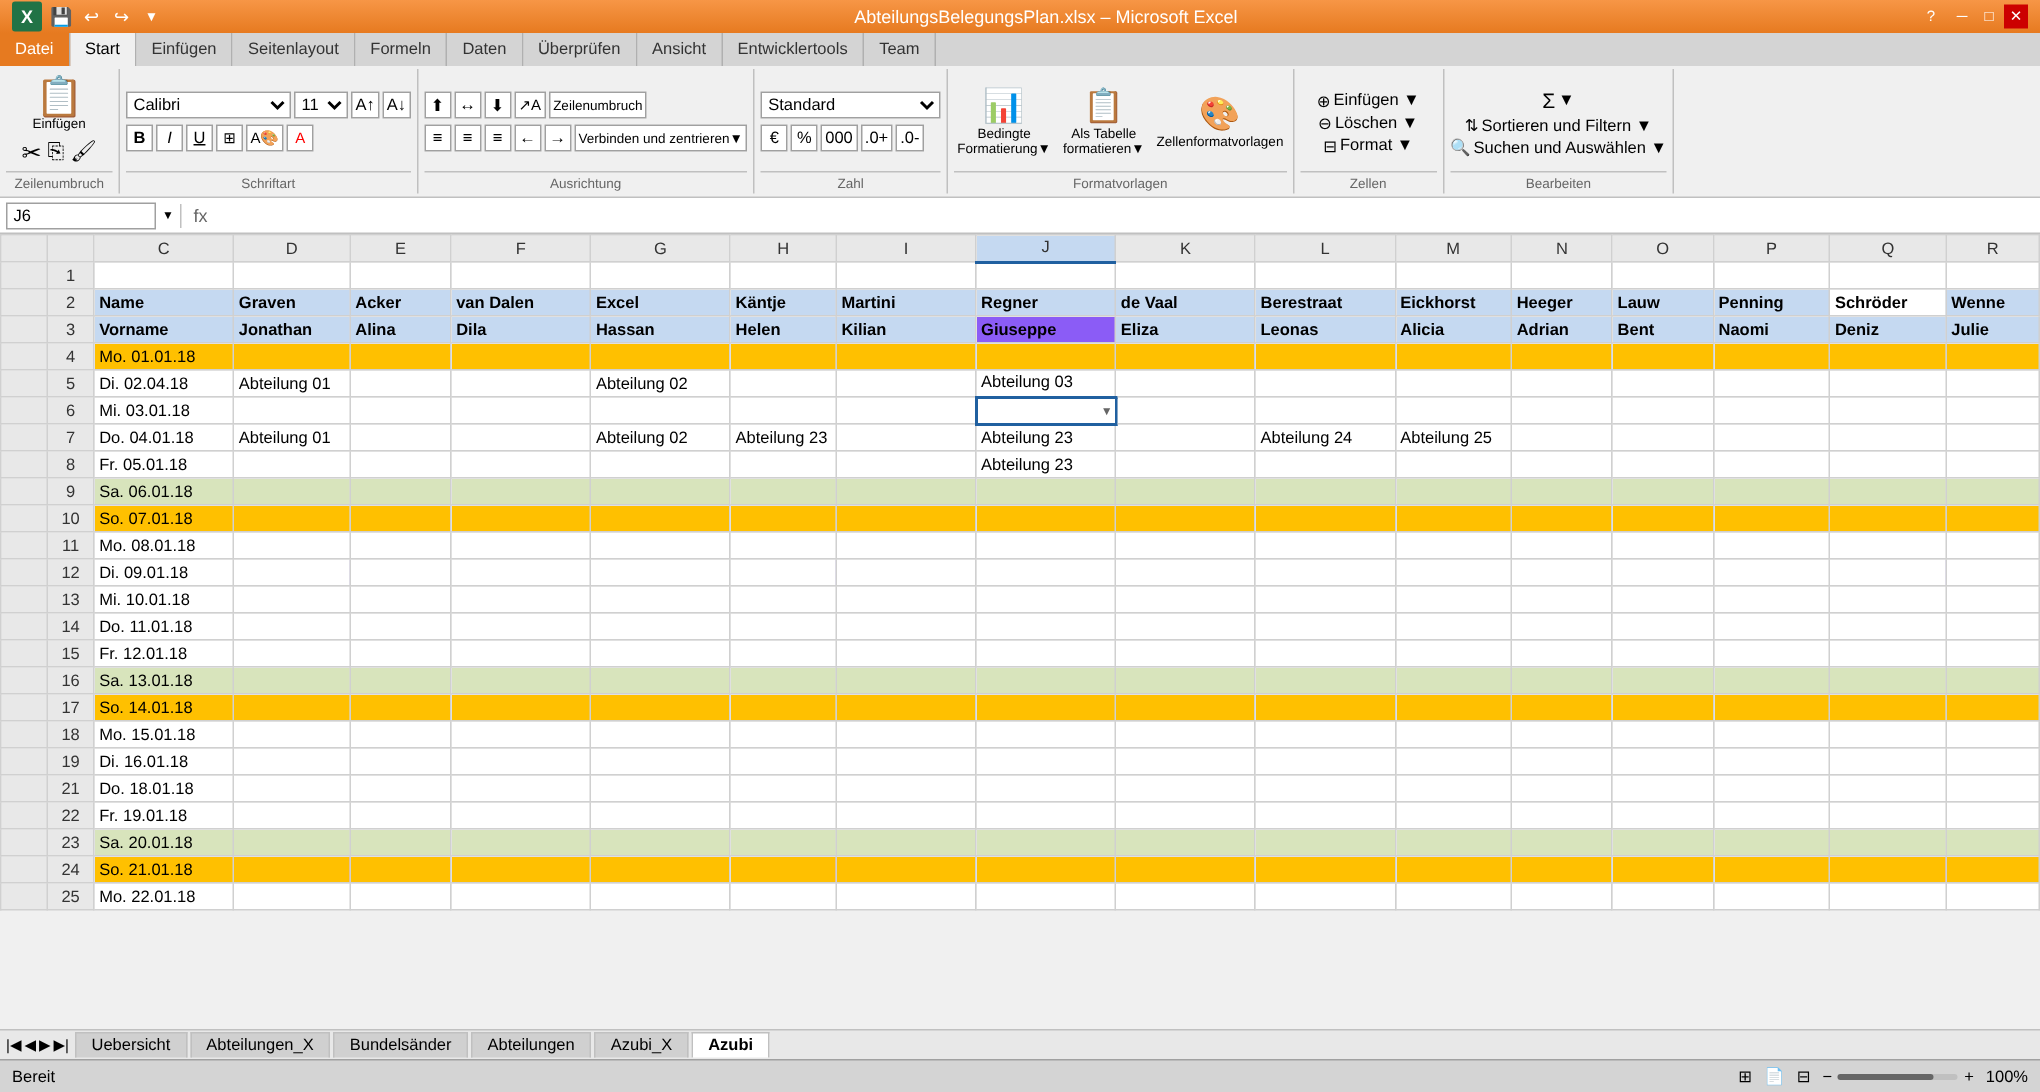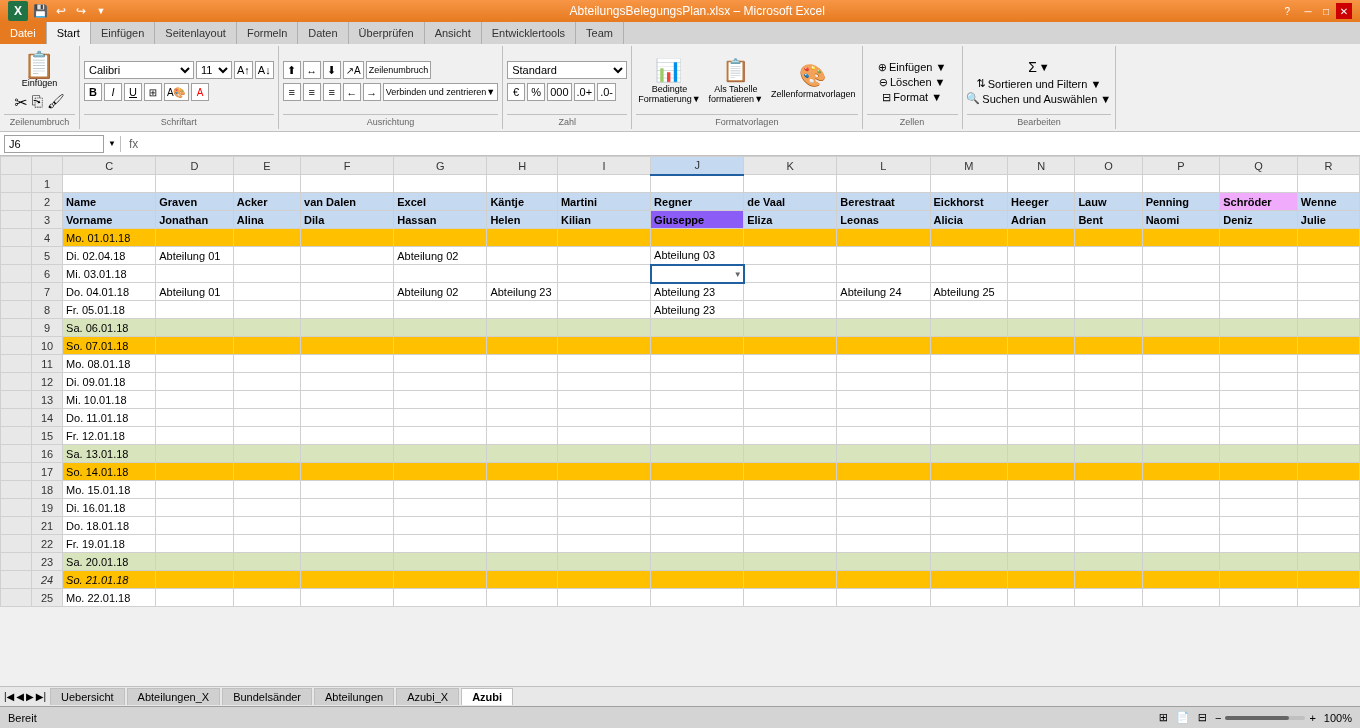--- a/index.html
+++ b/index.html
@@ -437,21 +437,21 @@
           <td style="background: rgb(197, 217, 241); font-weight: 600;">Excel</td>
           <td style="background: rgb(197, 217, 241); font-weight: 600;">Käntje</td>
           <td style="background: rgb(197, 217, 241); font-weight: 600;">Martini</td>
           <td style="background: rgb(197, 217, 241); font-weight: 600;">Regner</td>
           <td style="background: rgb(197, 217, 241); font-weight: 600;">de Vaal</td>
           <td style="background: rgb(197, 217, 241); font-weight: 600;">Berestraat</td>
           <td style="background: rgb(197, 217, 241); font-weight: 600;">Eickhorst</td>
           <td style="background: rgb(197, 217, 241); font-weight: 600;">Heeger</td>
           <td style="background: rgb(197, 217, 241); font-weight: 600;">Lauw</td>
           <td style="background: rgb(197, 217, 241); font-weight: 600;">Penning</td>
-          <td style="background: #f0abfc; font-weight: 600; margin-left: 27px;">Schröder</td>
+          <td style="background: #ffffff; font-weight: 600; margin-left: 27px;">Schröder</td>
           <td style="background: rgb(197, 217, 241); font-weight: 600;">Wenne</td>
         </tr>
         <tr style="background: rgb(197, 217, 241);">
           <td class="row-num"></td>
           <td class="row-num">3</td>
           <td style="background: rgb(197, 217, 241); font-weight: 600;">Vorname</td>
           <td style="background: rgb(197, 217, 241); font-weight: 600;">Jonathan</td>
           <td style="background: rgb(197, 217, 241); font-weight: 600;">Alina</td>
           <td style="background: rgb(197, 217, 241); font-weight: 600;">Dila</td>
           <td style="background: rgb(197, 217, 241); font-weight: 600;">Hassan</td>
@@ -842,21 +842,21 @@
           <td style="background: rgb(216, 228, 188);"></td>
           <td style="background: rgb(216, 228, 188);"></td>
           <td style="background: rgb(216, 228, 188);"></td>
           <td style="background: rgb(216, 228, 188);"></td>
           <td style="background: rgb(216, 228, 188);"></td>
           <td style="background: rgb(216, 228, 188);"></td>
           <td style="background: rgb(216, 228, 188);"></td>
           <td style="background: rgb(216, 228, 188);"></td>
           <td style="background: rgb(216, 228, 188);"></td>
         </tr>
-        <tr style="background: #ec4899; font-style: italic;">
+        <tr style="background: #ec4899;">
           <td class="row-num"></td>
           <td class="row-num">24</td>
           <td style="background: rgb(255, 192, 0);">So. 21.01.18</td>
           <td style="background: rgb(255, 192, 0);"></td>
           <td style="background: rgb(255, 192, 0);"></td>
           <td style="background: rgb(255, 192, 0);"></td>
           <td style="background: rgb(255, 192, 0);"></td>
           <td style="background: rgb(255, 192, 0);"></td>
           <td style="background: rgb(255, 192, 0);"></td>
           <td style="background: rgb(255, 192, 0);"></td>

